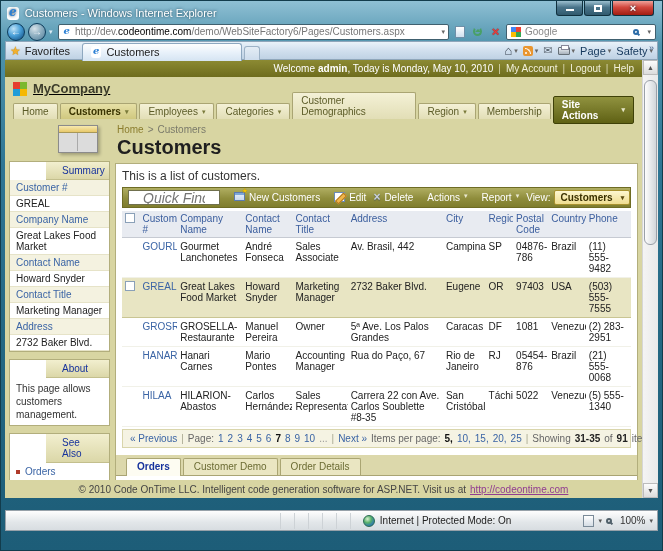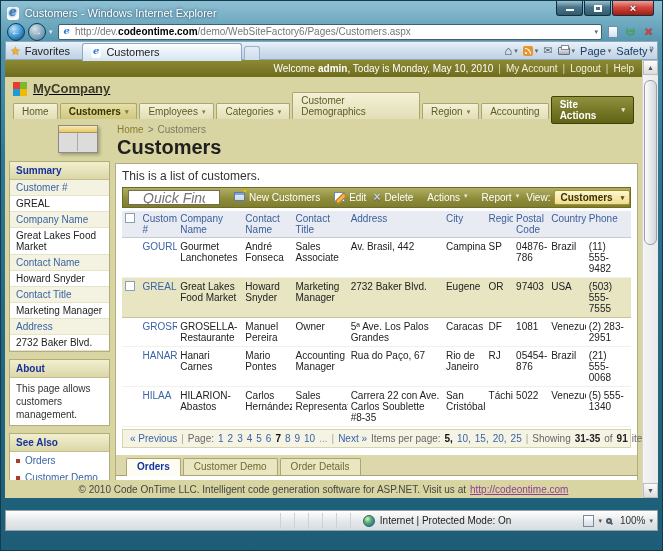--- a/index.html
+++ b/index.html
@@ -26,21 +26,21 @@
 
   
   .addrrow { height:20px; display:flex; align-items:center; padding:0 6px; gap:3px; }
   .navcirc { width:18px; height:18px; border-radius:50%; border:1px solid #0d3c5c; display:flex; align-items:center;
              justify-content:center; color:#fff; font-size:10px; font-weight:bold;
              background:radial-gradient(circle at 35% 30%,#bfe3f7,#4aa0d8 45%,#155588 90%); }
   .navcirc.fwd { background:radial-gradient(circle at 35% 30%,#d7e3ea,#8fb0c2 45%,#5d87a0 90%); color:#eef3f7; }
   .hist-arr { color:#dcebf4; font-size:7px; margin:0 2px 0 0; }
   .addrfield { flex:1; height:16px; background:#fff; border:1px solid #40606f; border-radius:2px; display:flex;
                align-items:center; padding:0 3px; gap:3px; font-size:10px; min-width:0; }
-  .url-dim { color:#777; } .url-dom { color:#000; font-weight:bold; }
+  .url-dim { color:#777; } .url-dom { color:#000; font-weight:normal; }
   .url-text { white-space:nowrap; overflow:hidden; flex:1; }
   .dd-arr { color:#666; font-size:7px; }
   .chrome-ico { color:#e6f2f8; font-size:11px; display:flex; align-items:center; justify-content:center; width:15px; }
   .ico-compat { width:10px; height:12px; background:linear-gradient(#fff,#cfe0ef); border:1px solid #6f8fa8; }
   .ico-refresh { width:9px; height:9px; border:2px solid #49a067; border-radius:50%; border-top-color:transparent; position:relative; }
   .ico-refresh::after { content:""; position:absolute; top:-3px; right:-1px; border:3px solid transparent; border-bottom-color:#49a067; }
   .ico-stop { color:#e04040; font-weight:bold; font-size:13px; text-shadow:0 0 1px #7a0c0c; }
   .searchfield { width:150px; height:16px; background:#fff; border:1px solid #40606f; border-radius:2px; display:flex;
                  align-items:center; padding:0 4px; gap:4px; font-size:10px; }
   .gfav { width:10px; height:10px; display:grid; grid-template-columns:5px 5px; grid-template-rows:5px 5px; }
@@ -98,22 +98,22 @@
   .site-actions .nav-arr { color:#e6e6c8; }
 
   .content { flex:1; display:flex; padding:4px 4px 0; overflow:hidden; }
   .side { width:101px; flex:none; font-size:10px; }
   .side-icon { width:40px; height:28px; margin:2px 12px 8px auto; background:#dcdcdc; border:1px solid #8b8b8b;
                box-shadow:2px 2px 3px rgba(0,0,0,.25); position:relative; }
   .side-icon::before { content:""; position:absolute; top:0; left:0; right:0; height:6px;
                        background:linear-gradient(#f7e9b0,#e8c86a); border-bottom:1px solid #a89858; }
   .side-icon::after { content:""; position:absolute; top:7px; bottom:1px; left:18px; width:1px; background:#aaa; }
   .sidebox { border:1px solid #b2ae7c; background:#fff; margin-bottom:7px; }
-  .sidebox-h { padding:3px 6px; font-weight:bold; color:#16329c; font-size:10px;
-               background:linear-gradient(#f2efcf,#dbd7a8); border-bottom:1px solid #c3bf8d; }
+  .sidebox-h { padding:3px 16px; font-weight:normal; color:#16329c; font-size:10px;
+               background:linear-gradient(#f2efcf,#dbd7a8); border-bottom:1px solid #c3bf8d;margin-left:36px; }
   .sum-label { padding:2px 6px; color:#3a64a5; background:#f4f2e0; border-bottom:1px solid #e6e3c8; }
   .sum-value { padding:2px 6px; color:#222; border-bottom:1px solid #e6e3c8; }
   .about-text { padding:4px 6px; color:#333; line-height:1.3; }
   .see-item { display:flex; align-items:center; gap:5px; padding:3px 6px; color:#3a64a5; }
   .bullet { width:4px; height:4px; background:#b03a2a; flex:none; }
 
   .main { flex:1; margin-left:5px; min-width:0; display:flex; flex-direction:column; }
   .breadcrumb { font-size:10px; margin:1px 0 1px 2px; color:#7a7a6a; }
   .bc-home { color:#8b7d2e; text-decoration:none; } .bc-sep { margin:0 4px; }
   .page-title { font-size:20px; font-weight:600; color:#1f1f1f; margin:0 0 4px 2px; }
@@ -213,20 +213,31 @@
       <span class="url-text"><span class="url-dim">http://dev.</span><span class="url-dom">codeontime.com</span><span class="url-dim">/demo/WebSiteFactory6/Pages/Customers.aspx</span></span>
       <span class="dd-arr">▾</span>
     </div>
     <span class="chrome-ico">
         <span class="ico-compat"></span>
       </span>
     <span class="chrome-ico">
         <span class="ico-refresh"></span>
       </span>
     <span class="chrome-ico ico-stop">×</span>
+    <div class="searchfield">
+      <span class="gfav">
+          <i></i>
+          <i></i>
+          <i></i>
+          <i></i>
+        </span>
+      <span class="search-ph">Google</span>
+      <span class="lens"></span>
+      <span class="dd-arr">▾</span>
+    </div>
   </div>
 
   <div class="cmdbar">
     <span class="fav-star">★</span>
     <span>Favorites</span>
     <div class="browser-tab">
       <span class="ie-e" style="font-size:10px;height:12px;line-height:10px;">e</span>
       <span>Customers</span>
     </div>
     <div class="tab-stub"></div>
@@ -302,21 +313,21 @@
             <span class="nav-arr">▾</span>
           </div>
           <div class="navtab">
             <span>Customer Demographics</span>
           </div>
           <div class="navtab">
             <span>Region</span>
             <span class="nav-arr">▾</span>
           </div>
           <div class="navtab">
-            <span>Accounting</span>
+            <span>Membership</span>
           </div>
           <div class="site-actions">
             <span>Site Actions</span>
             <span class="nav-arr">▾</span>
           </div>
         </div>
 
       <div class="content">
 
         <div class="side">

